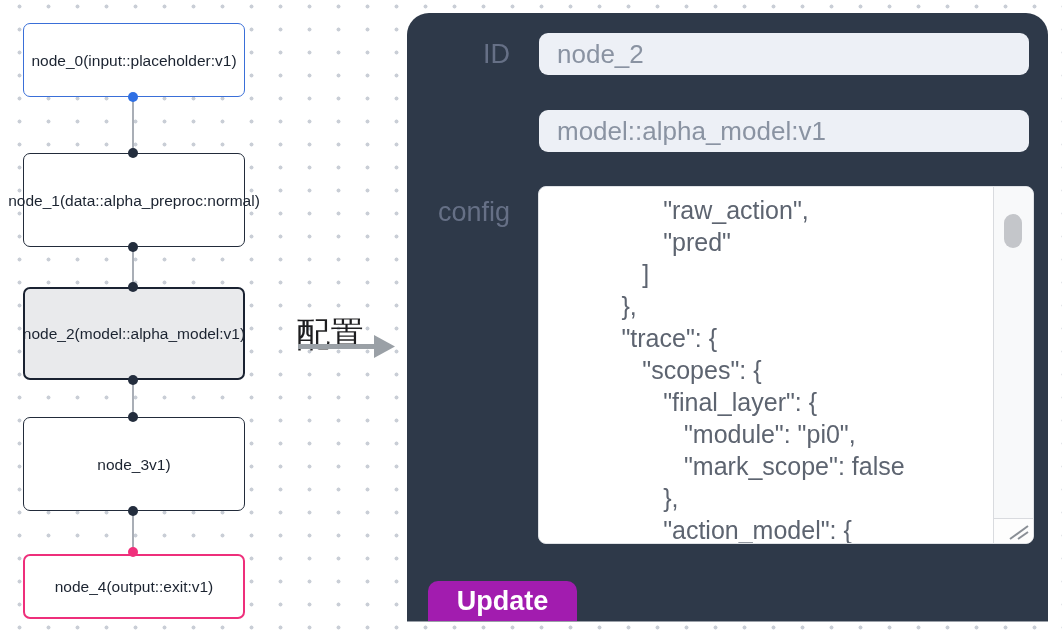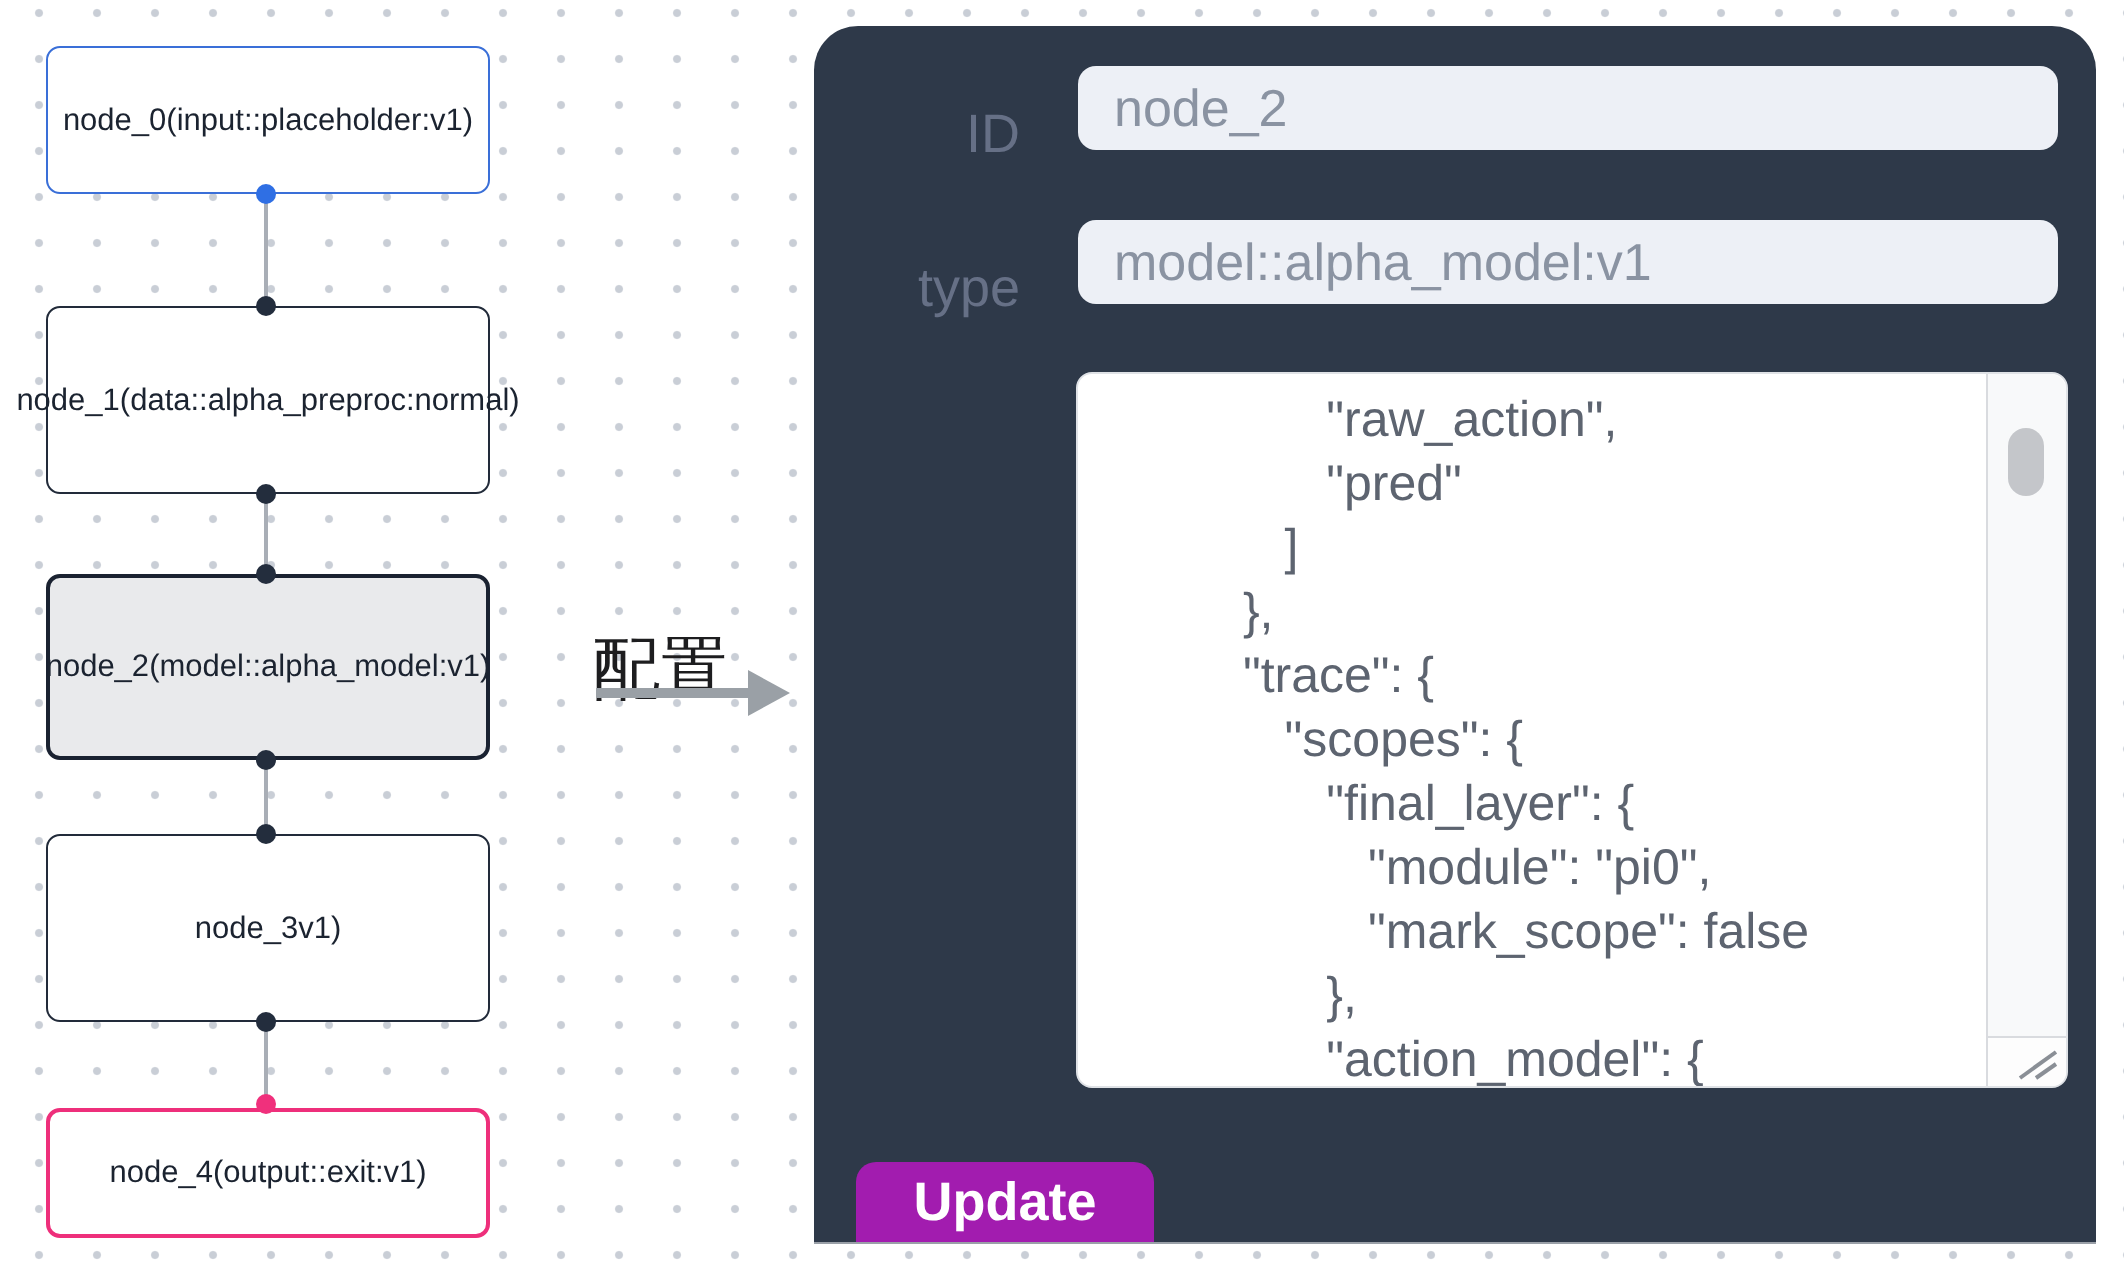--- a/index.html
+++ b/index.html
@@ -30,21 +30,21 @@
   
   .transition-label { position:absolute; left:296px; top:312px; width:72px;
                       font-size:34px; font-weight:500; color:#1d1d1f; }
   .transition-arrow { position:absolute; left:296px; top:333px; }
 
   
   .panel { position:absolute; left:407px; top:13px; width:641px; height:609px;
            background:#2e3949; border-radius:22px 22px 0 0; overflow:hidden;
            border-bottom:1px solid #9aa0a8; z-index:4; }
   .field-label { position:absolute; left:0; width:103px; text-align:right;
-                 color:#667086; font-size:27px;margin-top:13px; }
+                 color:#667086; font-size:27px; }
   .field-input { position:absolute; left:132px; width:490px; height:42px;
                  background:#edf0f6; border:none; outline:none; border-radius:9px;
                  font-family:"Liberation Sans", sans-serif;
                  font-size:26px; color:#8a93a2; padding:0 0 0 18px; }
   .editor { position:absolute; left:131px; top:173px; width:496px; height:358px;
             background:#fff; border:1px solid #dfe2e6; border-radius:8px; }
   .editor-lines { position:absolute; inset:0; padding:7px 54px 7px 13px;
                   overflow:hidden; }
   .config-line { font-size:25px; line-height:32px; color:#5d6470; white-space:pre; }
   .scroll-track { position:absolute; top:0; right:0; width:40px; height:332px;
@@ -114,23 +114,23 @@
   <svg class="transition-arrow" width="102" height="26" viewBox="0 0 102 26">
     <rect x="2" y="11" width="78" height="5" fill="#9aa0a6"></rect>
     <polygon points="78,2 99,13.5 78,25" fill="#9aa0a6"></polygon>
   </svg>
 
   <div class="panel">
 
     <div class="field-label" style="top:26px">ID</div>
     <input class="field-input" style="top: 20px;" type="text" value="node_2">
 
-    <div class="field-label" style="top:103px">type</div>
     <input class="field-input" style="top: 97px;" type="text" value="model::alpha_model:v1">
 
+    <div class="field-label" style="top:184px">config</div>
 
     <div class="editor">
       <div class="editor-lines">
         <div class="config-line">                "raw_action",</div>
         <div class="config-line">                "pred"</div>
         <div class="config-line">             ]</div>
         <div class="config-line">          },</div>
         <div class="config-line">          "trace": {</div>
         <div class="config-line">             "scopes": {</div>
         <div class="config-line">                "final_layer": {</div>

